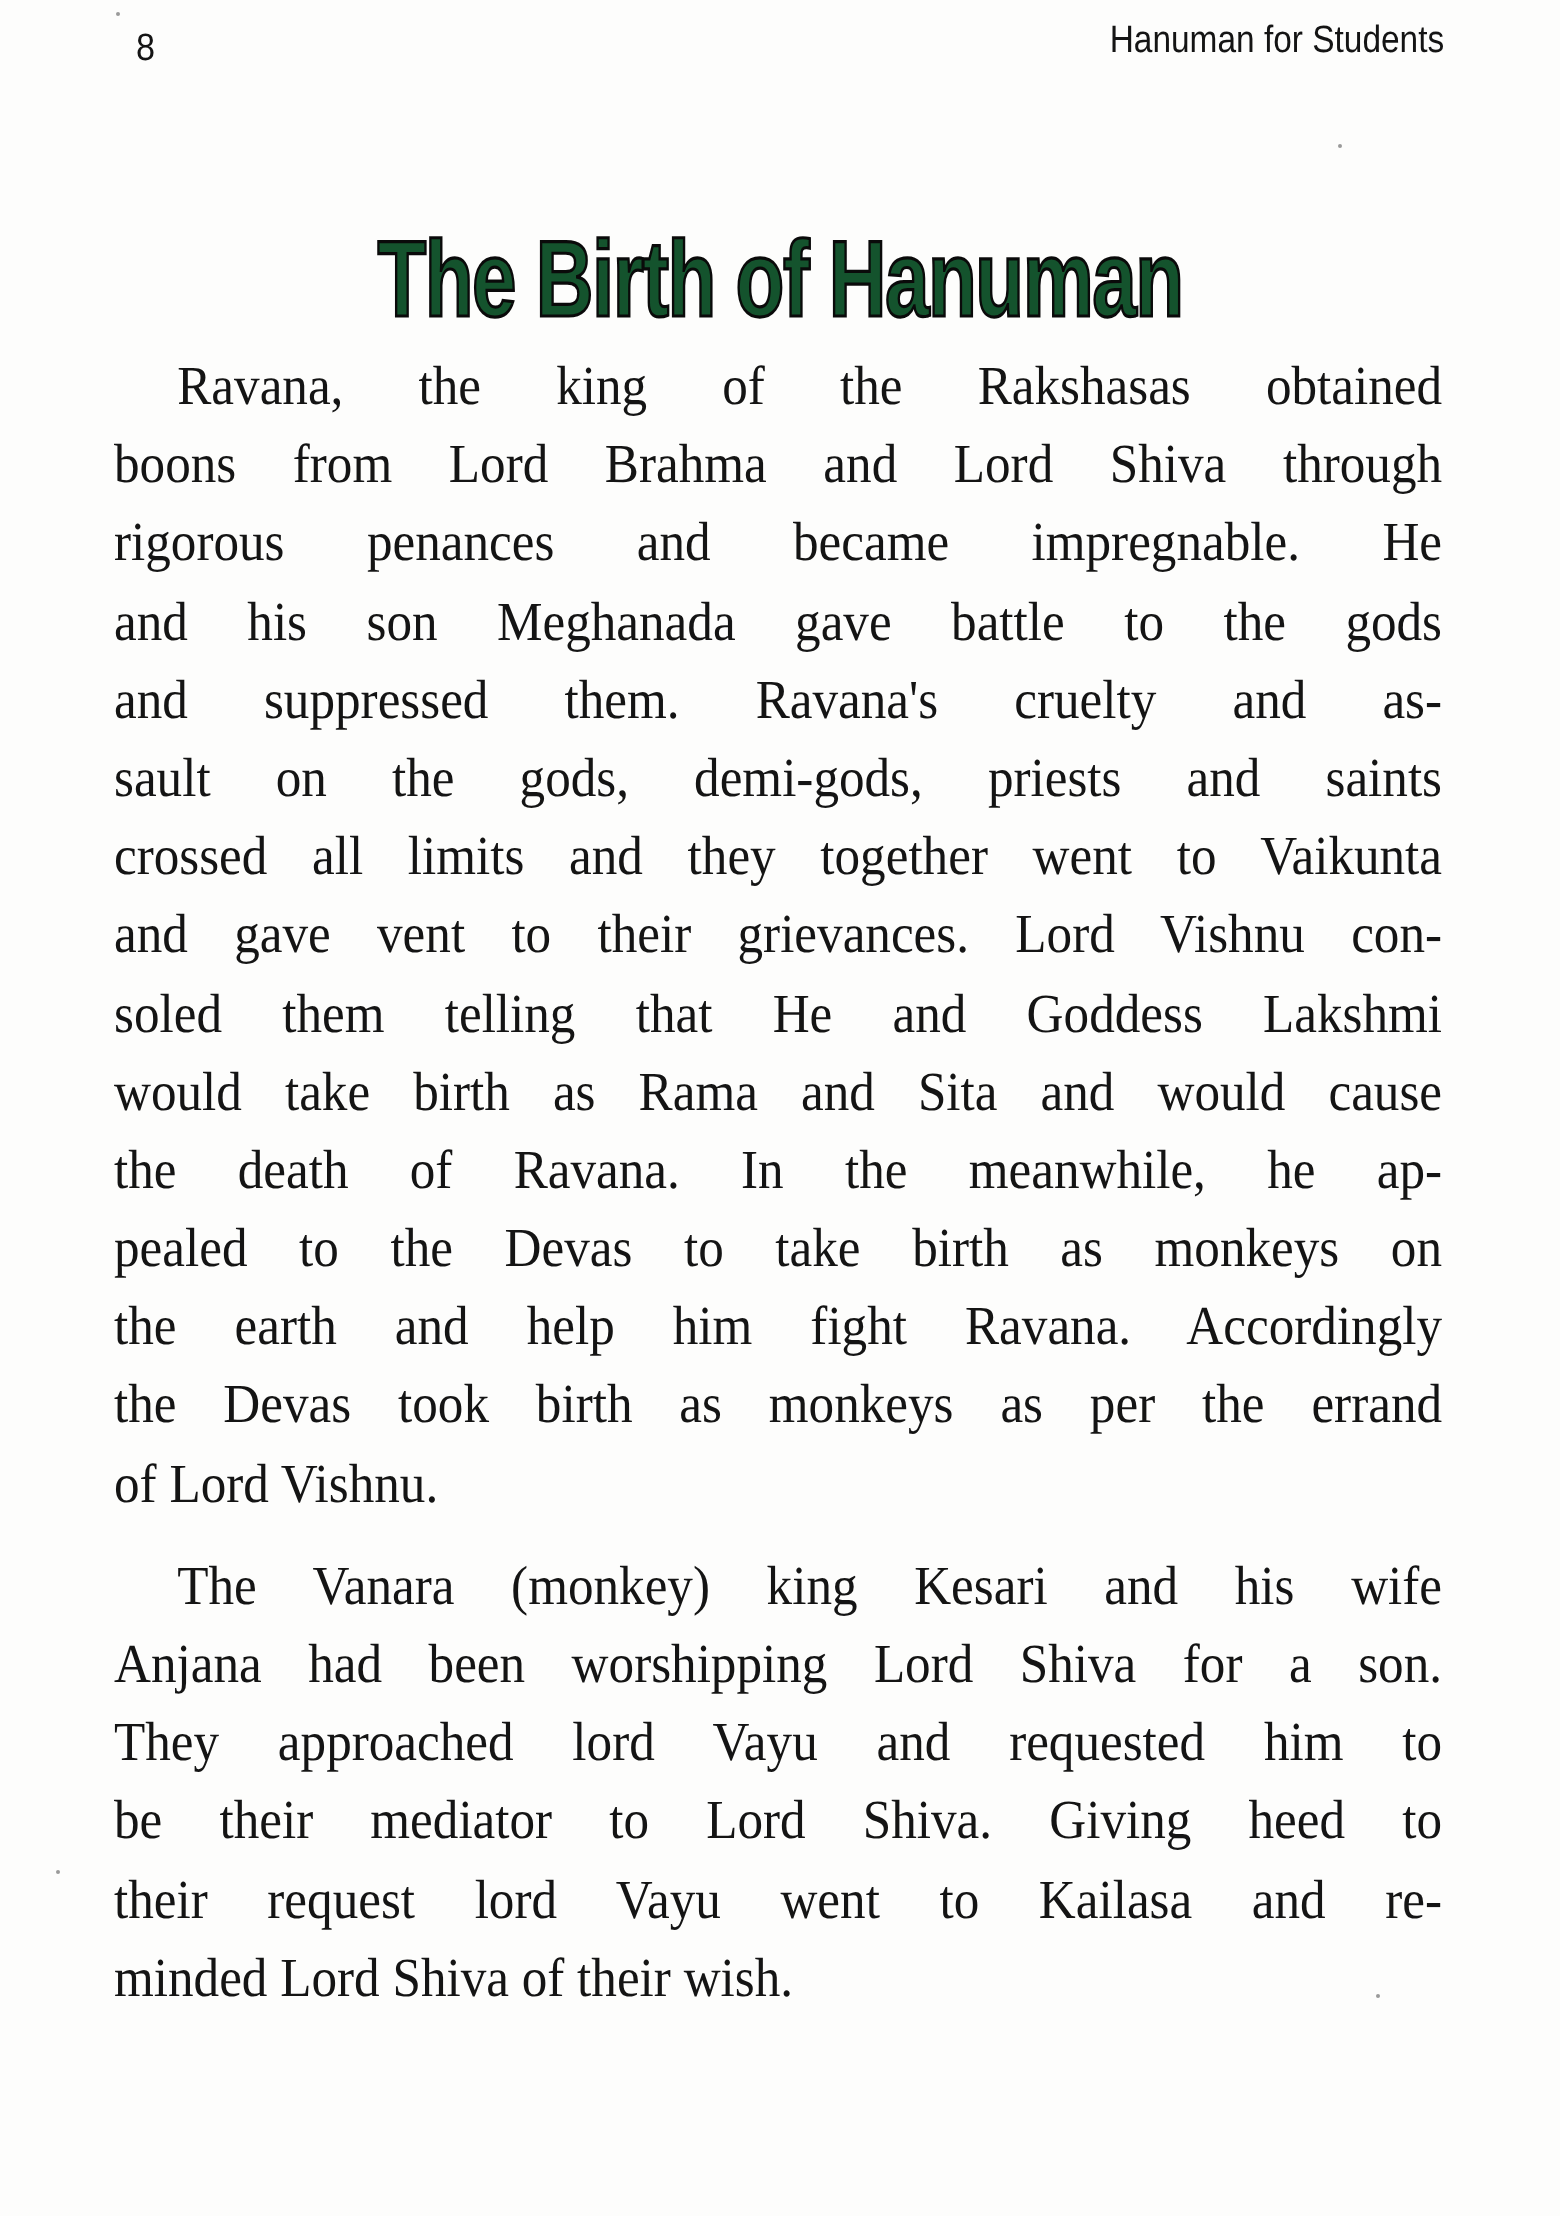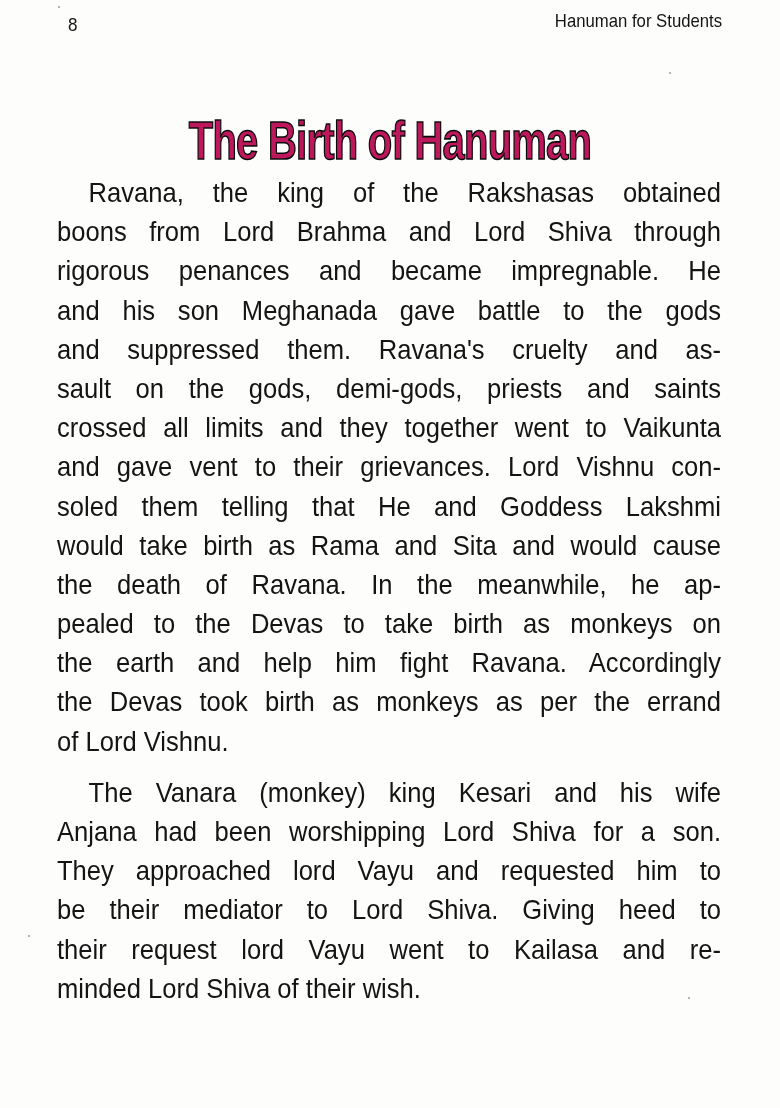--- a/index.html
+++ b/index.html
@@ -45,37 +45,38 @@
     .title {
       position: absolute;
       top: 74px;
       left: 0;
       width: 780px;
       text-align: center;
       font-family: "Liberation Sans", sans-serif;
       font-weight: 900;
       font-size: 54px;
       line-height: 60px;
-      color: #be185d;
+      color: #14532d;
       letter-spacing: -1px;
     }
     .title span {
       display: inline-block;
       transform: scaleX(0.74);
       transform-origin: center center;
       -webkit-text-stroke: 1.6px #0a0a0a;
     }
     .body-text {
       position: absolute;
       left: 57px;
       width: 664px;
       top: 173px;
     }
     .paragraph {
       margin: 0;
+      font-family: Liberation Serif, serif;
     }
     .line {
       display: block;
       height: 39.2px;
       line-height: 39.2px;
       font-size: 27.5px;
       white-space: nowrap;
       color: #141414;
       text-align: justify;
       text-align-last: justify;

